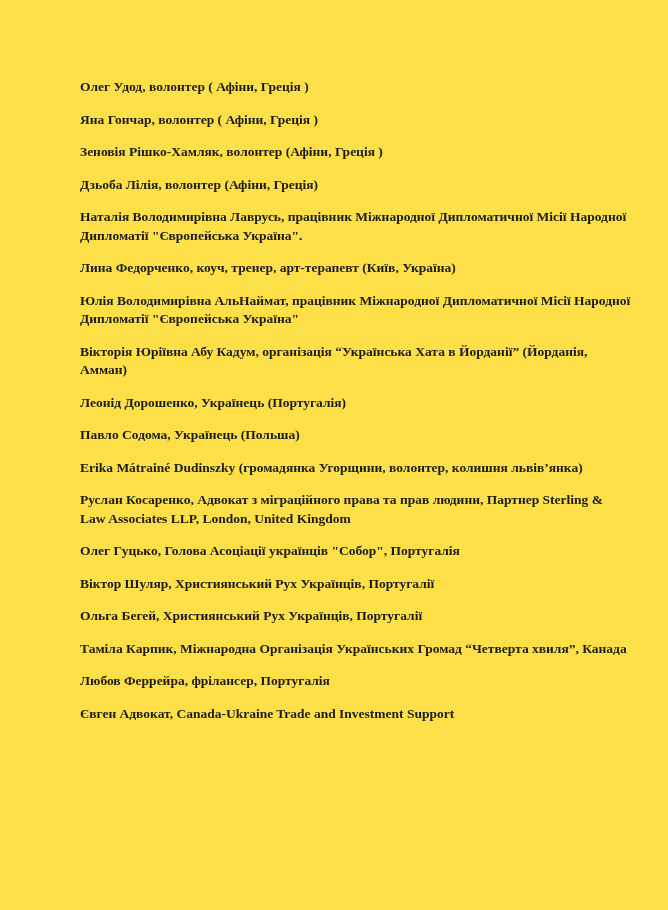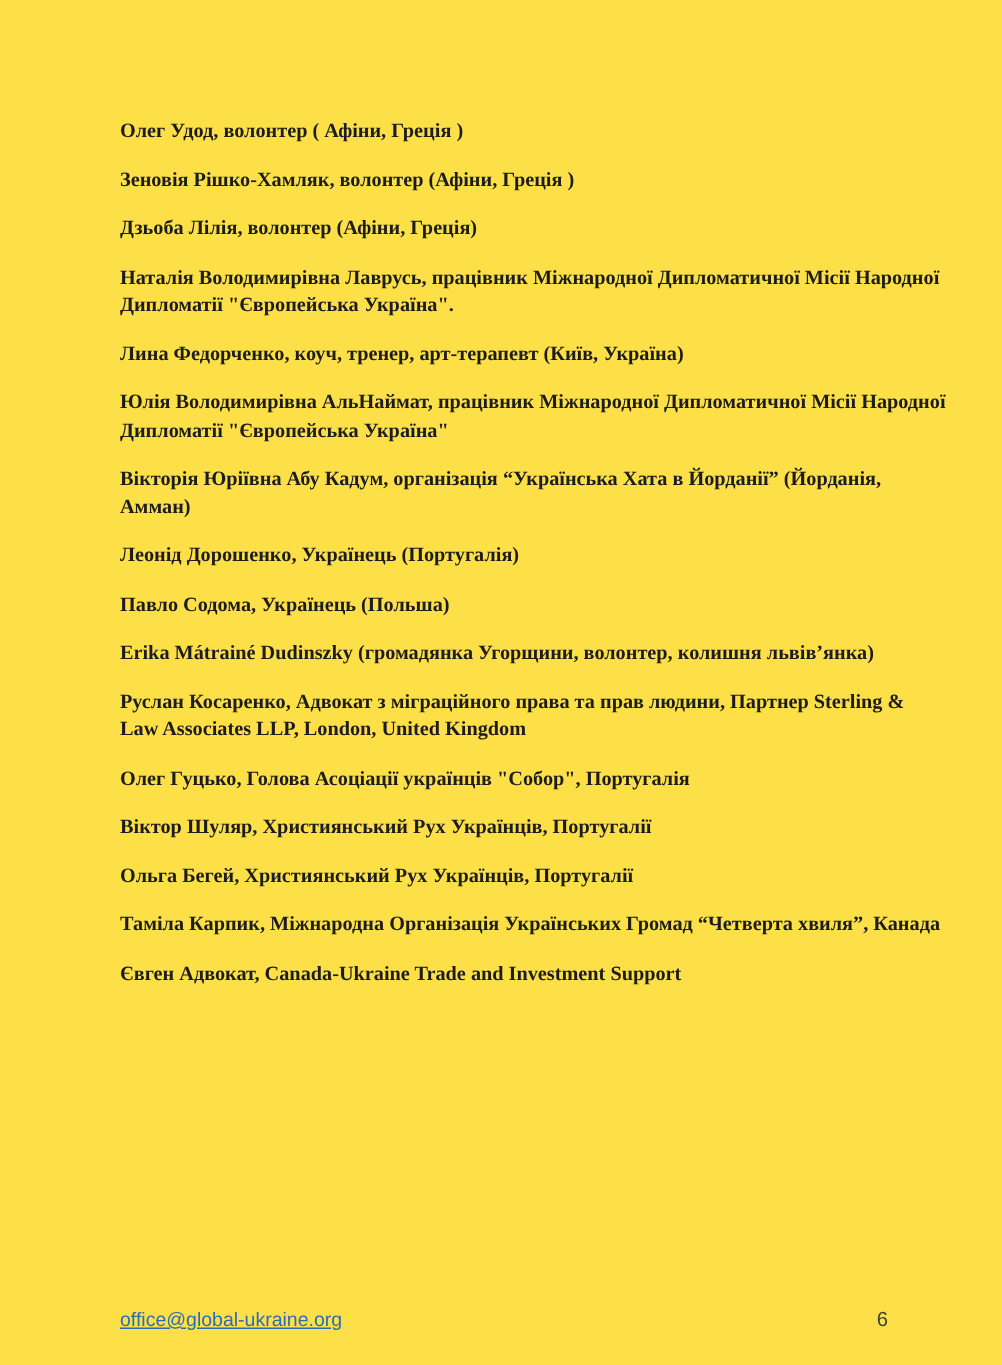--- a/index.html
+++ b/index.html
@@ -51,39 +51,37 @@
       font-size: 13.5px;
     }
   </style>
 </head>
 <body>
 
 <div class="page">
 
   <div class="content">
       <p class="signatory">Олег Удод, волонтер ( Афіни, Греція )</p>
+      <p class="signatory">Яна Гончар, волонтер ( Афіни, Греція )</p>
       <p class="signatory">Зеновія Рішко-Хамляк, волонтер (Афіни, Греція )</p>
       <p class="signatory">Дзьоба Лілія, волонтер (Афіни, Греція)</p>
       <p class="signatory">Наталія Володимирівна Лаврусь, працівник Міжнародної Дипломатичної Місії Народної
 Дипломатії "Європейська Україна".</p>
       <p class="signatory">Лина Федорченко, коуч, тренер, арт-терапевт (Київ, Україна)</p>
       <p class="signatory">Юлія Володимирівна АльНаймат, працівник Міжнародної Дипломатичної Місії Народної
 Дипломатії "Європейська Україна"</p>
       <p class="signatory">Вікторія Юріївна Абу Кадум, організація “Українська Хата в Йорданії” (Йорданія,
 Амман)</p>
       <p class="signatory">Леонід Дорошенко, Українець (Португалія)</p>
       <p class="signatory">Павло Содома, Українець (Польша)</p>
       <p class="signatory">Erika Mátrainé Dudinszky (громадянка Угорщини, волонтер, колишня львів’янка)</p>
       <p class="signatory">Руслан Косаренко, Адвокат з міграційного права та прав людини, Партнер Sterling &amp;
 Law Associates LLP, London, United Kingdom</p>
       <p class="signatory">Олег Гуцько, Голова Асоціації українців "Собор", Португалія</p>
       <p class="signatory">Віктор Шуляр, Християнський Рух Українців, Португалії</p>
       <p class="signatory">Ольга Бегей, Християнський Рух Українців, Португалії</p>
       <p class="signatory">Таміла Карпик, Міжнародна Організація Українських Громад “Четверта хвиля”, Канада</p>
+      <p class="signatory">Любов Феррейра, фрілансер, Португалія</p>
       <p class="signatory">Євген Адвокат, Canada-Ukraine Trade and Investment Support</p>
     </div>
 
-  <div class="footer">
-    <a href="#">office@global-ukraine.org</a>
-    <span class="page-number">6</span>
-  </div>
 
 </div>
 
 </body></html>

